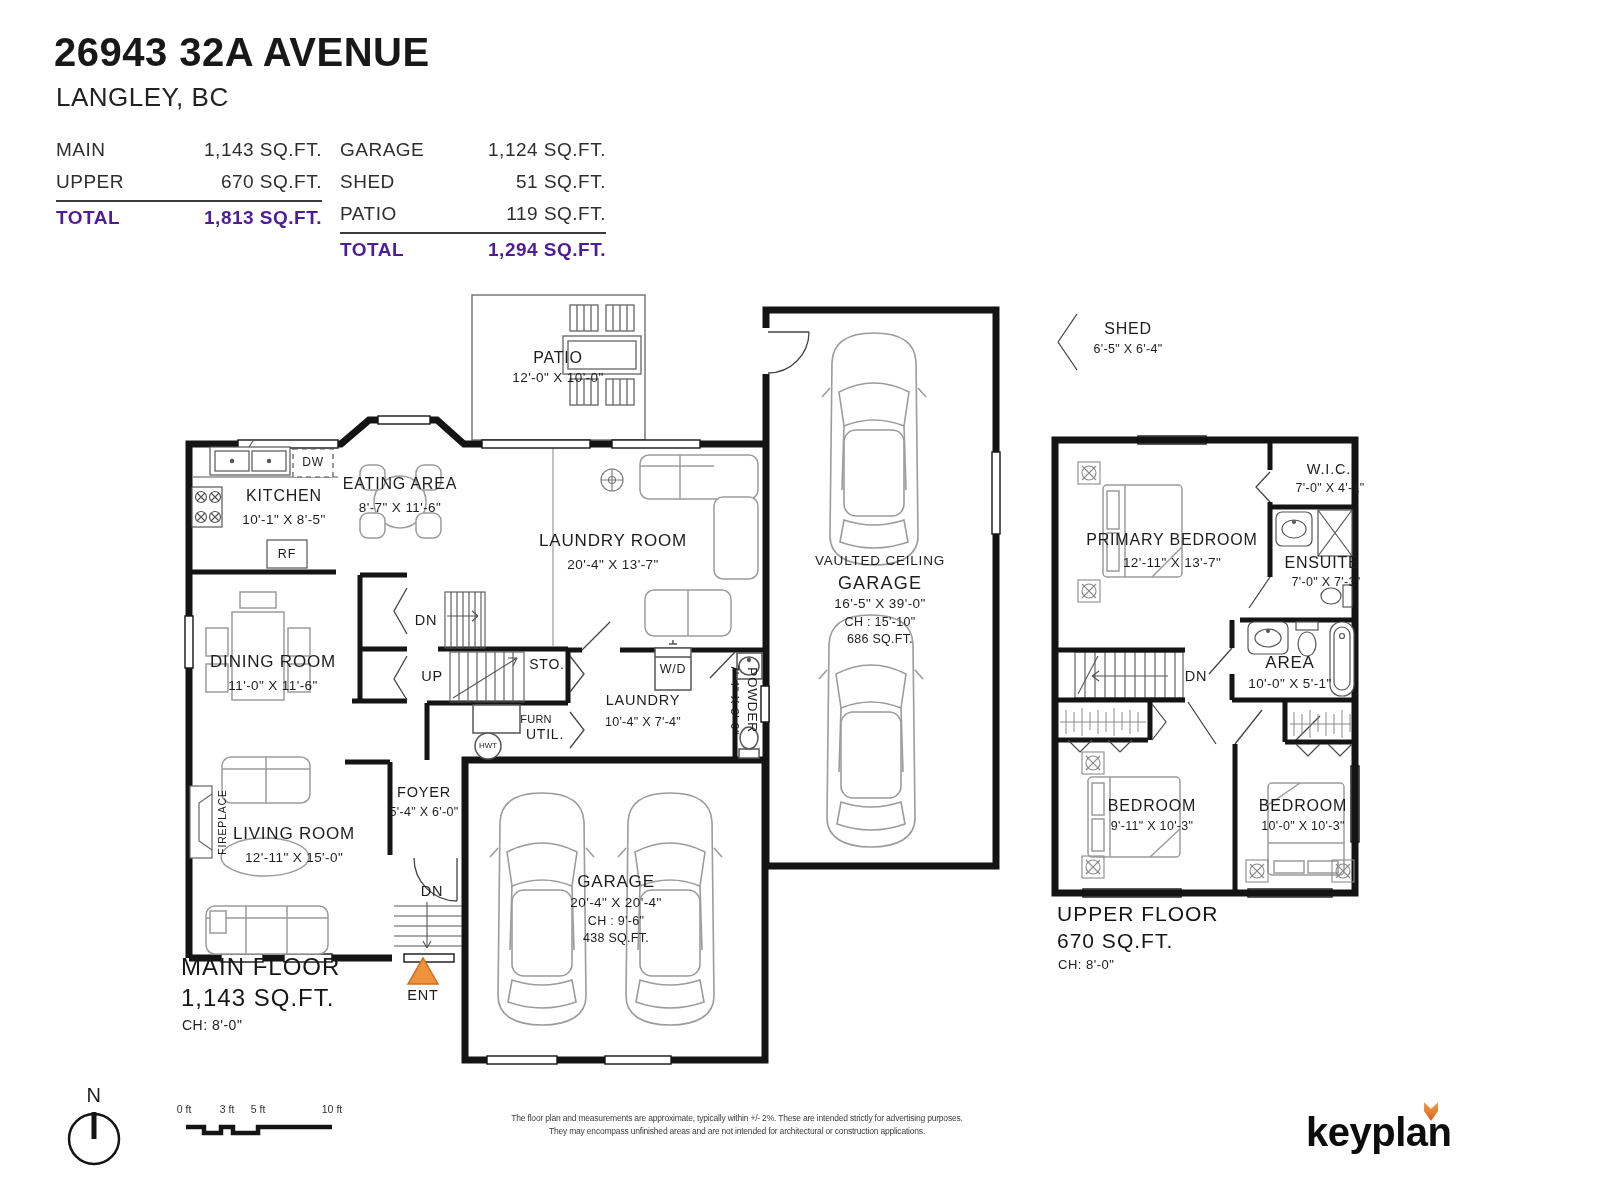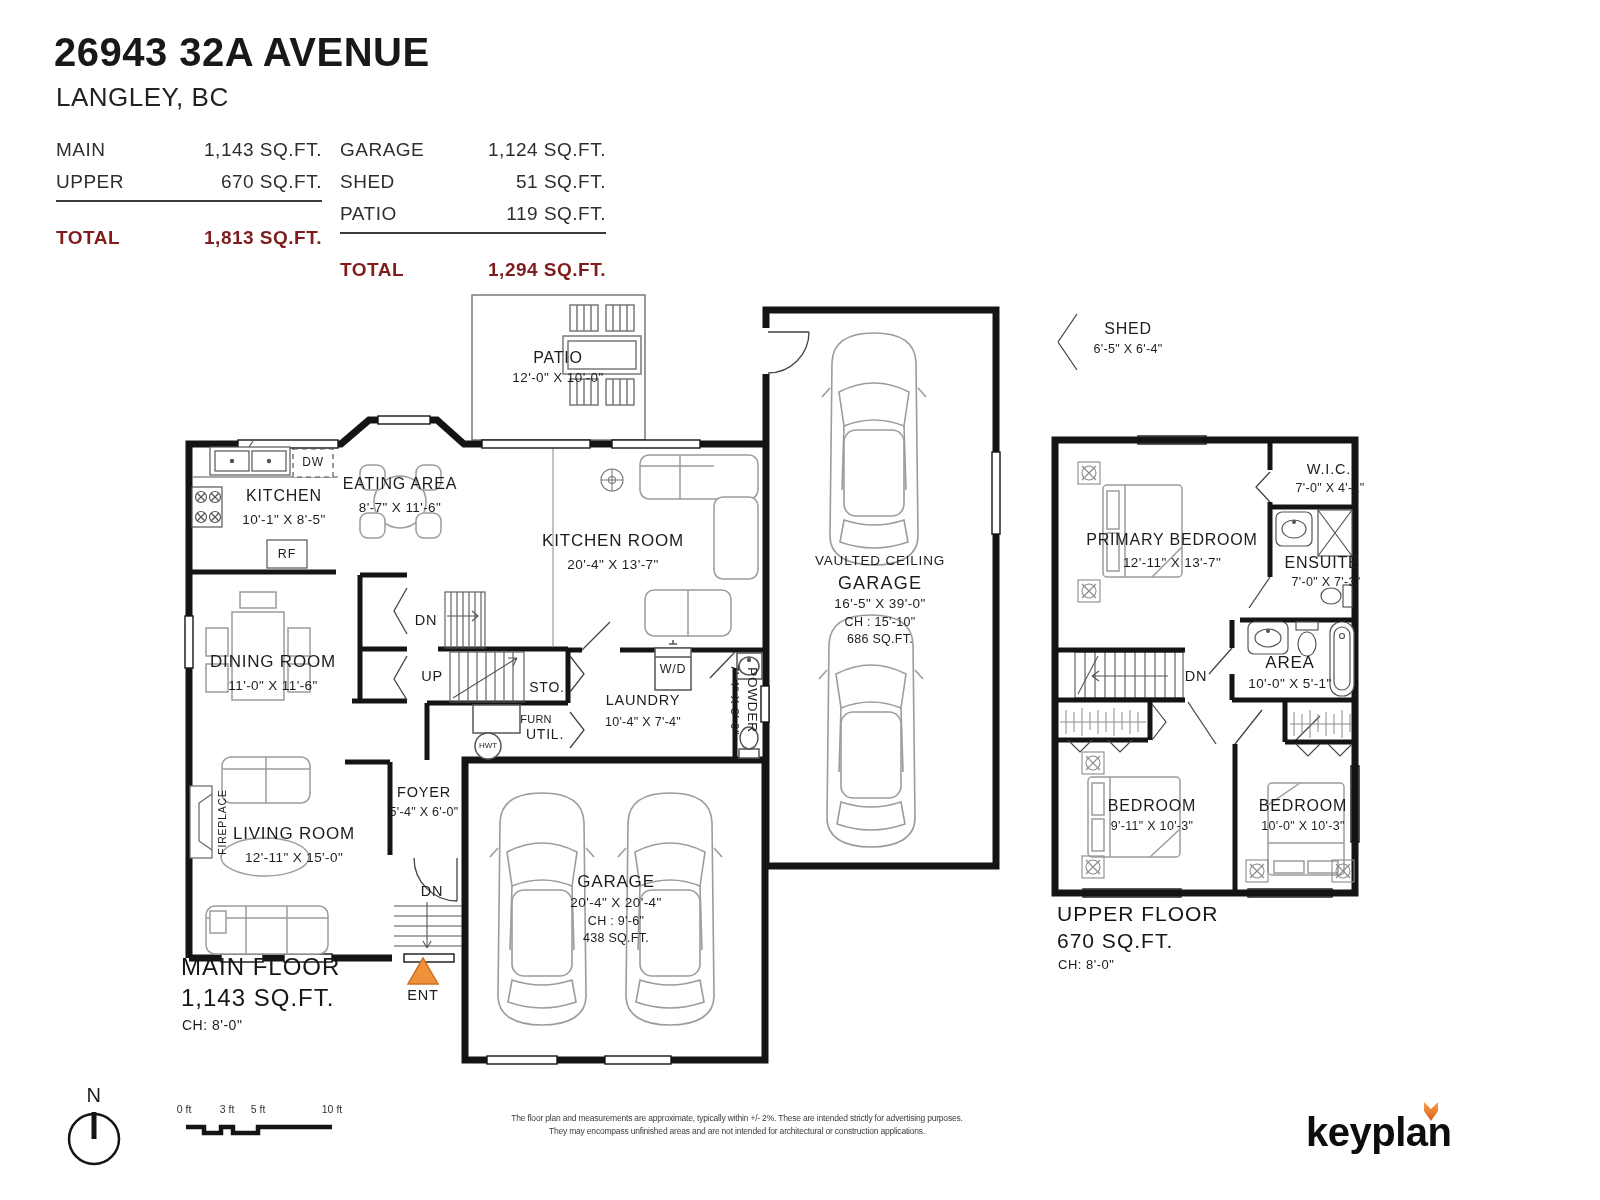--- a/index.html
+++ b/index.html
@@ -9,21 +9,21 @@
   .lbl{position:absolute;transform:translate(-50%,-50%);white-space:nowrap;color:#1d1d1d;
        letter-spacing:0.8px;line-height:1;}
   .la{position:absolute;white-space:nowrap;color:#1d1d1d;letter-spacing:0.8px;line-height:1;}
   .vert{writing-mode:vertical-rl;}
   .vert180{writing-mode:vertical-rl;transform:translate(-50%,-50%) rotate(180deg);}
   .title{font-size:40px;font-weight:bold;letter-spacing:0.5px;color:#181818;}
   .subtitle{font-size:26px;font-weight:normal;letter-spacing:0.5px;color:#222;}
   .area-table{position:absolute;width:266px;font-size:19px;color:#2e2e2e;}
   .area-table .row{display:flex;justify-content:space-between;height:32px;align-items:center;letter-spacing:0.5px;}
   .area-table .rule{border-top:2px solid #3a3a3a;margin-top:2px;}
-  .area-table .total{font-weight:bold;color:#7f1d1d;margin-top:20px;}
+  .area-table .total{font-weight:bold;color:#4c1d95;}
   .room{font-size:16px;}
   .room-lg{font-size:17px;}
   .dims{font-size:13.5px;letter-spacing:0.4px;}
   .dims-sm{font-size:12.5px;letter-spacing:0.3px;}
   .small{font-size:14.5px;}
   .tiny{font-size:11px;letter-spacing:0.2px;margin-left:40px;}
   .floor-big{font-size:24px;letter-spacing:1px;color:#161616;}
   .floor-big-sm{font-size:21px;letter-spacing:1px;color:#161616;}
   .floor-ch{font-size:14px;letter-spacing:0.5px;}
   .disc{position:absolute;left:737px;top:1112px;transform:translateX(-50%);text-align:center;
@@ -345,33 +345,33 @@
         <span>1,294 SQ.FT.</span>
       </div>
   </div>
 
   <div class="lbl room" style="left:558px;top:358px;">PATIO</div>
   <div class="lbl dims" style="left:558px;top:378px;">12'-0" X 10'-0"</div>
   <div class="lbl room" style="left:284px;top:496px;">KITCHEN</div>
   <div class="lbl dims" style="left:284px;top:520px;">10'-1" X 8'-5"</div>
   <div class="lbl room" style="left:400px;top:484px;">EATING AREA</div>
   <div class="lbl dims" style="left:400px;top:508px;">8'-7" X 11'-6"</div>
-  <div class="lbl room-lg" style="left:613px;top:540px;">KITCHEN ROOM</div>
+  <div class="lbl room-lg" style="left:613px;top:540px;">LAUNDRY ROOM</div>
   <div class="lbl dims" style="left:613px;top:565px;">20'-4" X 13'-7"</div>
   <div class="lbl room-lg" style="left:273px;top:661px;">DINING ROOM</div>
   <div class="lbl dims" style="left:273px;top:686px;">11'-0" X 11'-6"</div>
   <div class="lbl room-lg" style="left:294px;top:833px;">LIVING ROOM</div>
   <div class="lbl dims" style="left:294px;top:858px;">12'-11" X 15'-0"</div>
   <div class="lbl small" style="left:424px;top:792px;">FOYER</div>
   <div class="lbl dims-sm" style="left:424px;top:812px;">5'-4" X 6'-0"</div>
   <div class="lbl small" style="left:643px;top:700px;">LAUNDRY</div>
   <div class="lbl dims-sm" style="left:643px;top:722px;">10'-4" X 7'-4"</div>
   <div class="lbl vert" style="left:752px;top:700px;font-size:13.5px;transform:translate(-50%,-50%);">POWDER</div>
   <div class="lbl vert" style="left:734px;top:700px;font-size:11.5px;transform:translate(-50%,-50%);">7'-4" X 3'-0"</div>
-  <div class="lbl" style="left:547px;top:687px;font-size:14px;">STO.</div>
+  <div class="lbl" style="left:547px;top:664px;font-size:14px;">STO.</div>
   <div class="lbl" style="left:545px;top:734px;font-size:14px;">UTIL.</div>
   <div class="lbl tiny" style="left:496px;top:719px;">FURN</div>
   <div class="lbl" style="left:488px;top:746px;font-size:8px;letter-spacing:0;">HWT</div>
   <div class="lbl" style="left:673px;top:669px;font-size:12.5px;">W/D</div>
   <div class="lbl" style="left:287px;top:554px;font-size:12.5px;">RF</div>
   <div class="lbl" style="left:313px;top:462px;font-size:12px;">DW</div>
   <div class="lbl vert180" style="left:222px;top:822px;font-size:10.5px;">FIREPLACE</div>
   <div class="lbl" style="left:432px;top:676px;font-size:14.5px;">UP</div>
   <div class="lbl" style="left:426px;top:620px;font-size:14.5px;">DN</div>
   <div class="lbl" style="left:432px;top:891px;font-size:14.5px;">DN</div>

